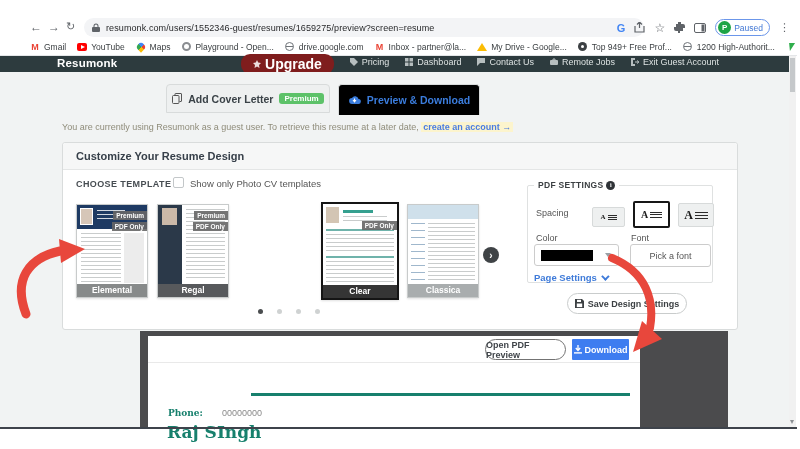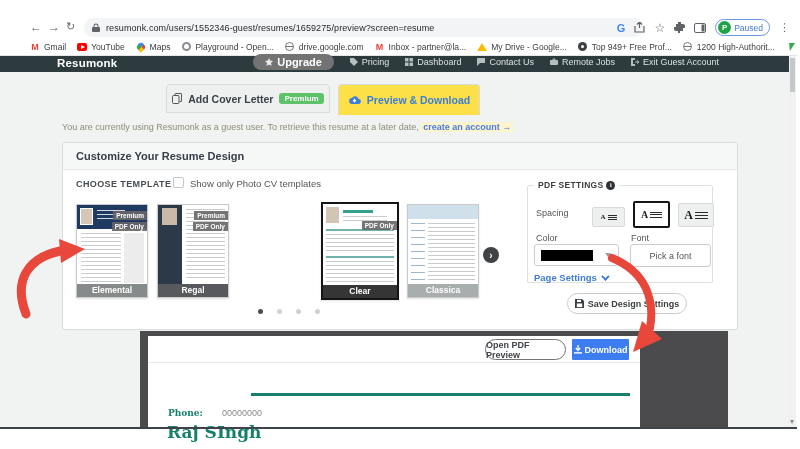--- a/index.html
+++ b/index.html
@@ -48,32 +48,32 @@
   .bi-dark:after { content:""; position:absolute; left:3px; top:3px; width:3px; height:3px;
                    border-radius:50%; background:#fff; }
   .bi-bolt { width:0; height:0; border-left:3px solid transparent; border-right:3px solid transparent;
              border-top:8px solid #2fae4c; transform:skewX(-15deg); }
 
   
   .navbar { position:absolute; top:56px; left:0; width:789px; height:16px; background:#2d3b3e;
             display:flex; align-items:flex-start; padding:1px 70px 0 57px; }
   .brand { color:#fff; font-weight:bold; font-size:11.5px; letter-spacing:.2px; }
   .nav-group { display:flex; align-items:flex-start; gap:16px; margin-left:auto; }
-  .upgrade-pill { background:#737373; color:#fff; font-size:11px; font-weight:bold; border-radius:9px;
+  .upgrade-pill { background:#7f1d1d; color:#fff; font-size:14px; font-weight:bold; border-radius:9px;
                   padding:2px 12px; display:flex; gap:4px; align-items:center; margin-top:-3px; }
   .nav-link { color:#dde2e2; font-size:9px; display:flex; gap:4px; align-items:center; white-space:nowrap; }
   .nic { width:8px; height:8px; flex:none; opacity:.85; }
 
   
   .page-bg { position:absolute; top:72px; left:0; width:789px; height:355px; background:#f1f3f3; }
 
   .tab { position:absolute; top:84px; height:29px; background:#eef0f0; border:1px solid #d8dbdb;
          border-radius:4px 4px 0 0; display:flex; align-items:center; justify-content:center; gap:6px;
          font-size:10.5px; font-weight:bold; color:#3a4247; }
-  .tab-active { background:#fde047; height:31px; border-bottom:none; color:#3b7ddd; }
+  .tab-active { background:#000000; height:31px; border-bottom:none; color:#3b7ddd; }
   .premium-badge { background:#5dc269; color:#fff; font-size:8px; font-weight:bold; border-radius:3px;
                    padding:1px 5px; }
   .notice { position:absolute; top:122px; left:62px; font-size:9px; color:#8f8c7a; }
   .notice a { color:#4a7ce0; text-decoration:none; background:#fcf4cd; padding:0 2px; font-weight:bold; }
 
   .card { position:absolute; top:142px; left:62px; width:676px; height:188px; background:#fff;
           border:1px solid #d9dcdc; border-radius:3px; }
   .card-header { position:absolute; top:0; left:0; right:0; height:27px; background:#f6f7f7;
                  border-bottom:1px solid #e4e6e6; display:flex; align-items:center; padding-left:13px;
                  font-size:11px; font-weight:bold; color:#37404a; border-radius:3px 3px 0 0; }

